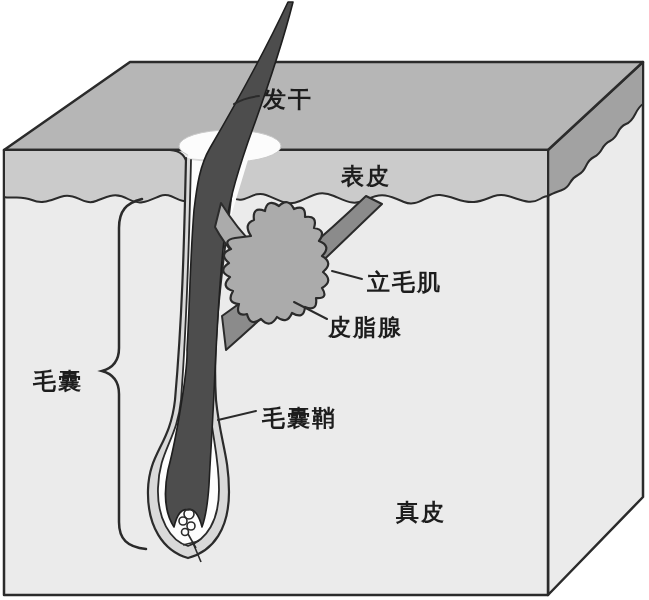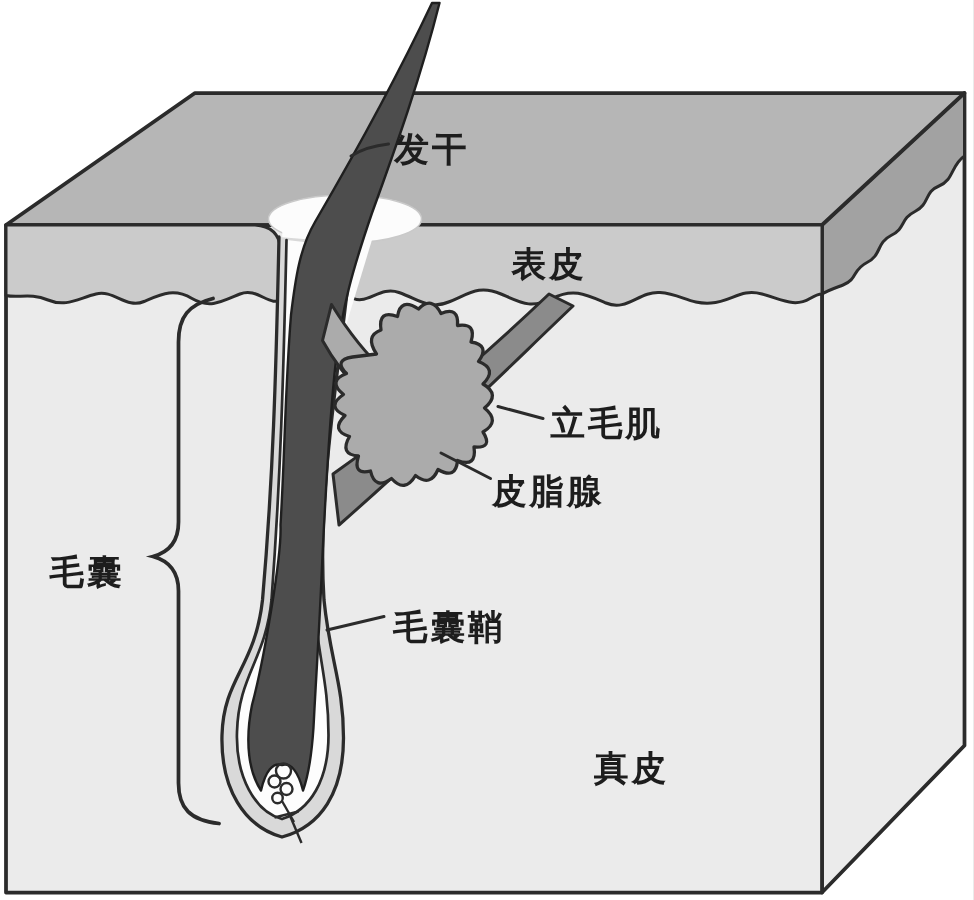--- a/index.html
+++ b/index.html
@@ -8,21 +8,21 @@
     background: #ffffff;
     width: 649px;
     height: 600px;
     overflow: hidden;
     font-family: "DejaVu Sans", sans-serif;
   }
   .stage {
     position: relative;
     width: 649px;
     height: 600px;
-    background: #a3a3a3;
+    background: #eab308;
   }
   svg { display: block; }
   text.lbl {
     font-family: "DejaVu Sans", sans-serif;
     font-size: 23px;
     font-weight: 700;
     fill: #1d1d1d;
     letter-spacing: 2px;
   }
 </style>

